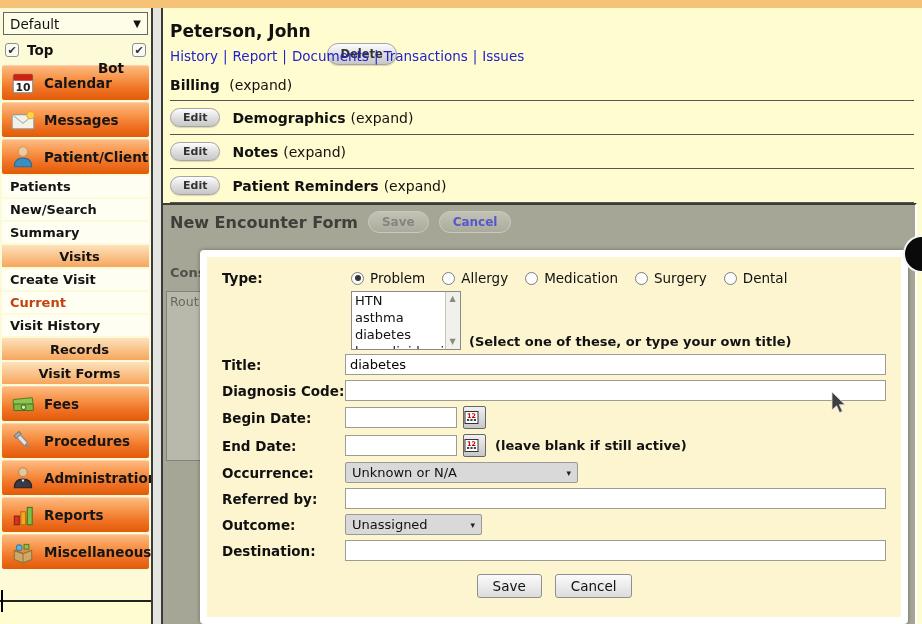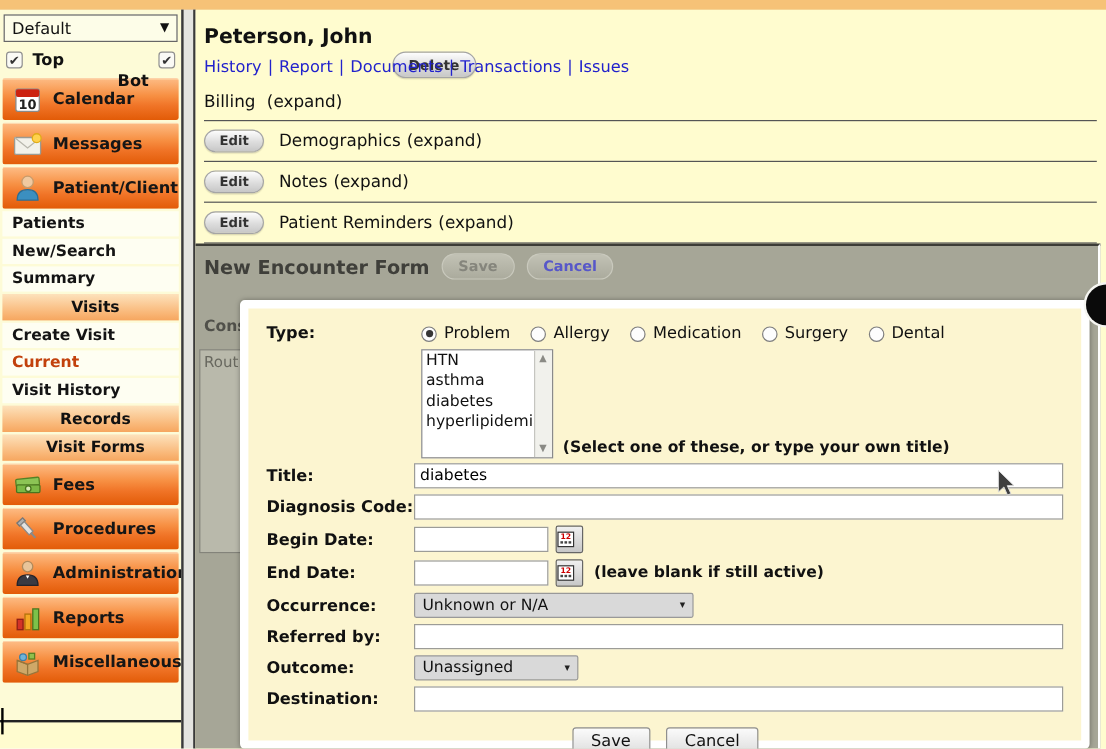--- a/index.html
+++ b/index.html
@@ -33,21 +33,21 @@
   .main-inner{padding:10px 6px 0 7px;}
   .name-row{display:flex;align-items:center;height:25px;}
   .patient-name{font-size:17px;font-weight:bold;}
   .pill{display:inline-flex;align-items:center;justify-content:center;border-radius:12px;padding:3px 13px;
     background:linear-gradient(#FDFDFD,#DDDDDD 55%,#C7C7C7);border:1px solid #A5A5A5;font-size:11.5px;font-weight:bold;color:#333;cursor:pointer;box-shadow:0 1px 1px rgba(0,0,0,.15);}
   .delete-pill{margin-left:16px;margin-top:46px;}
   .nav-links{margin-top:5px;font-size:13.5px;color:#2222CC;}
   .nav-links a{color:#2222CC;text-decoration:none;cursor:pointer;}
   .nav-links .sep{margin:0 5px;}
   .billing-row{margin-top:13px;font-size:14px;height:18px;}
-  .b{font-weight:normal;}
+  .b{font-weight:bold;}
   hr.sect{border:0;border-top:1px solid #555;margin:5px 2px 0 0;}
   .sect-row{display:flex;align-items:center;margin-top:5px;height:23px;font-size:14px;}
   .sect-row .pill{padding:2px 12px;margin-right:12px;font-size:11px;}
   .expand{margin-left:5px;font-weight:normal;}
 
   
   .modal{position:absolute;left:163px;top:203px;width:754px;height:421px;background:#A6A697;border-top:2px solid #3C3C36;border-right:2px solid #FFFFFF;box-sizing:border-box;z-index:3;}
   .modal-bar{display:flex;align-items:center;padding:6px 8px 0 7px;}
   .modal-title{font-size:16px;font-weight:bold;color:#3F3F3A;}
   .mpill{margin-left:10px;border-radius:12px;padding:3px 13px;font-size:12px;font-weight:bold;
@@ -60,21 +60,21 @@
   
   .dialog{position:absolute;left:200px;top:250px;width:708px;height:374px;background:#FCF5D0;border:7px solid #FFFFFF;border-radius:4px;box-sizing:border-box;z-index:5;box-shadow:0 0 4px rgba(0,0,0,.35);}
   .dialog-content{padding:13px 14px 0 15px;}
   .frow{display:flex;align-items:center;margin-bottom:5px;}
   .flabel{width:123px;min-width:123px;font-weight:bold;font-size:13.5px;}
   .type-opts{display:flex;align-items:center;padding-left:6px;}
   .radio-opt{display:flex;align-items:center;margin-right:17px;font-size:13.5px;cursor:pointer;}
   .rdot{width:13px;height:13px;border:1px solid #7E7E7E;border-radius:50%;background:#FDFDFD;margin-right:6px;position:relative;box-sizing:border-box;flex-shrink:0;}
   .rdot.sel::after{content:'';position:absolute;left:2.5px;top:2.5px;width:6px;height:6px;background:#363636;border-radius:50%;}
   .list-row{display:flex;align-items:flex-end;margin:0 0 4px 123px;padding-left:6px;}
-  .listbox{width:110px;height:91px;background:#fff;border:1px solid #8A8A8A;position:relative;font-size:13px;box-sizing:border-box;overflow:hidden;cursor:pointer;}
+  .listbox{width:110px;height:59px;background:#fff;border:1px solid #8A8A8A;position:relative;font-size:13px;box-sizing:border-box;overflow:hidden;cursor:pointer;}
   .listbox .item{line-height:17px;padding-left:3px;white-space:nowrap;}
   .lb-scroll{position:absolute;right:0;top:0;width:14px;height:100%;background:#F1F1EC;border-left:1px solid #C5C5C0;}
   .lb-up,.lb-dn{position:absolute;left:0;width:13px;height:12px;color:#8A8A85;font-size:8px;text-align:center;line-height:12px;cursor:pointer;}
   .lb-up{top:1px;} .lb-dn{bottom:1px;}
   .list-hint{font-weight:bold;font-size:13px;margin-left:8px;padding-bottom:1px;}
   .tinput{height:21px;box-sizing:border-box;border:1px solid #9C9C97;background:#fff;font-size:13px;font-family:inherit;padding:1px 4px;}
   .wide{flex:1;margin-right:1px;}
   .datein{width:112px;}
   .calbtn{width:21px;height:21px;margin-left:6px;background:linear-gradient(#F0F0F0,#C7C7C7);border:1px solid #666;border-radius:2px;display:flex;align-items:center;justify-content:flex-start;padding:0;cursor:pointer;}
   .hint-inline{font-weight:bold;font-size:13px;margin-left:9px;}

